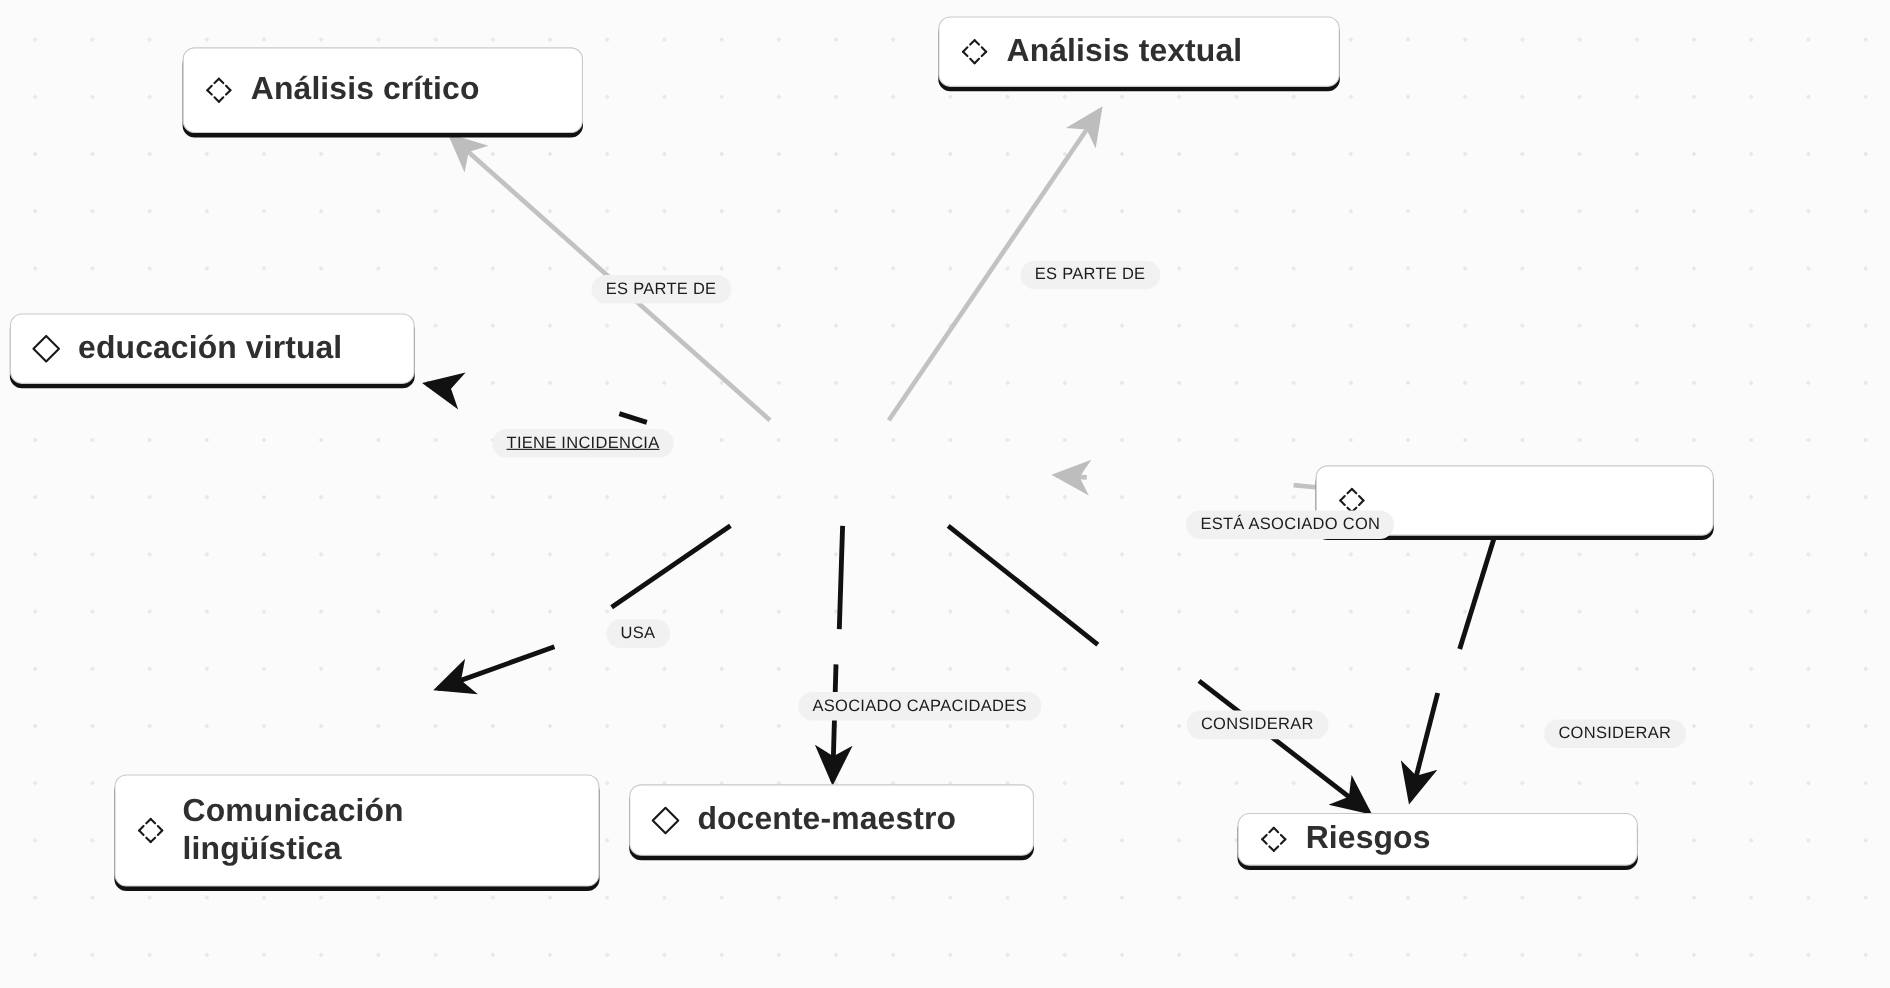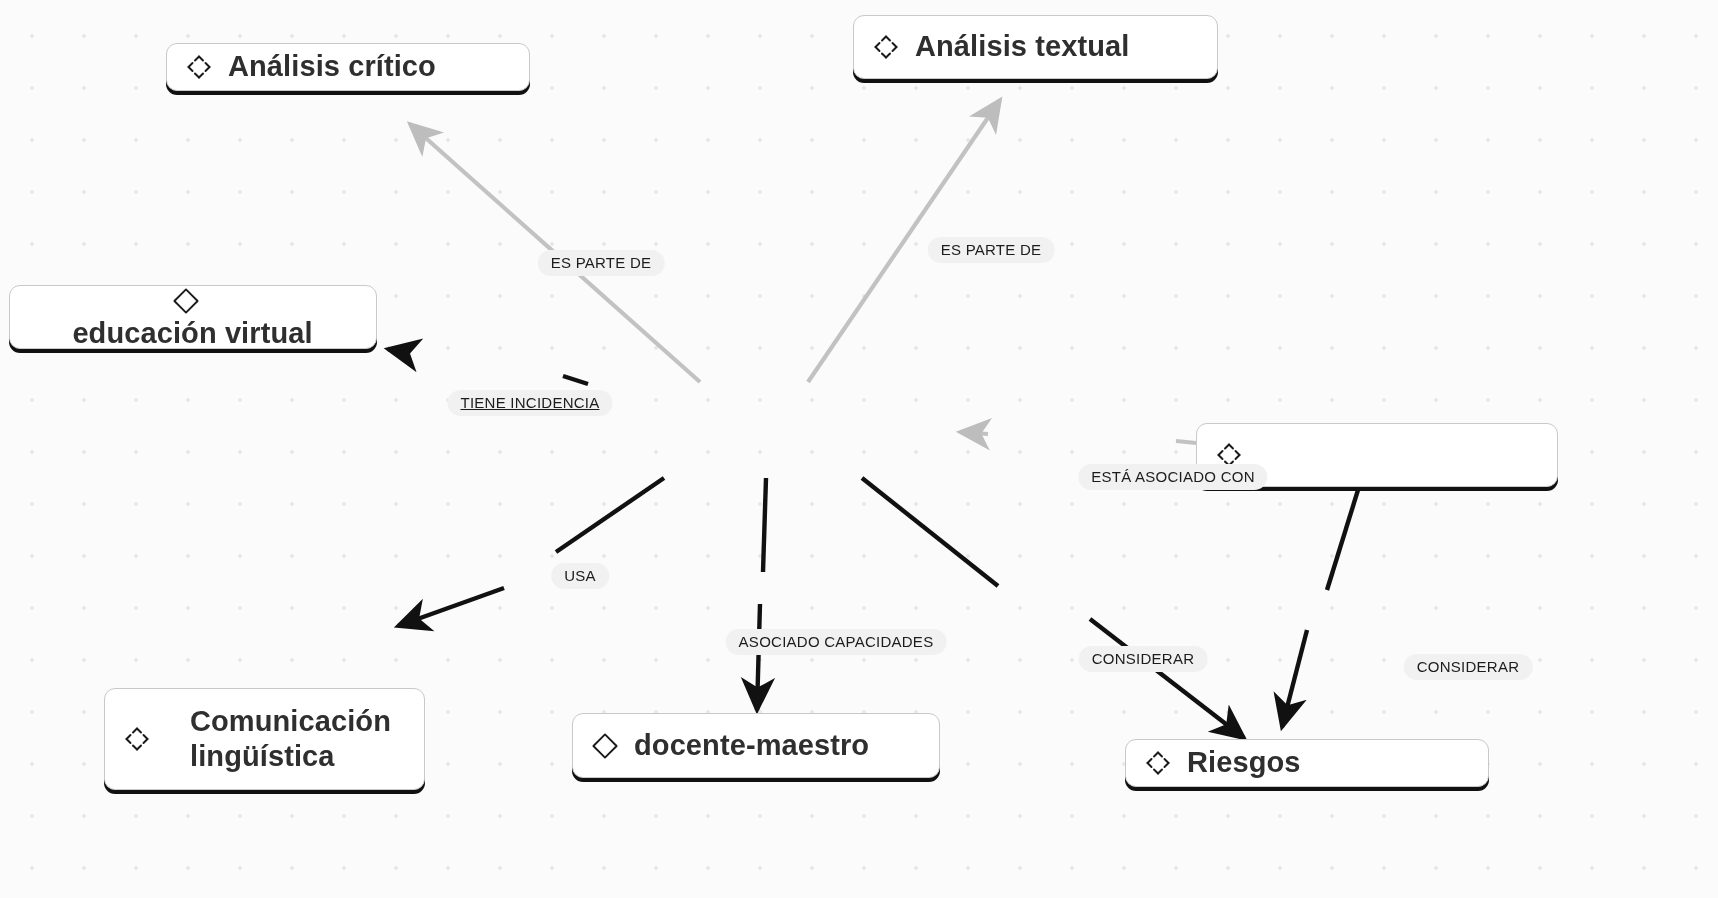--- a/index.html
+++ b/index.html
@@ -118,21 +118,21 @@
       <path d="M 862 478 L 998 586" stroke="#111111" stroke-width="4.4" fill="none"></path>
       <path d="M 1090 619 L 1244 738" stroke="#111111" stroke-width="4.4" fill="none" marker-end="url(#ah-black)"></path>
     </g>
 
     <g>
       <path d="M 1358 490 L 1327 590" stroke="#111111" stroke-width="4.4" fill="none"></path>
       <path d="M 1307 630 L 1282 727" stroke="#111111" stroke-width="4.4" fill="none" marker-end="url(#ah-black)"></path>
     </g>
   </svg>
 
-  <div class="node" style="left:166px; top:43px; width:364px; height:48px;">
+  <div class="node" style="left:166px; top:43px; width:364px; height:78px;">
     <span class="node-icon">
       <svg width="26" height="26" viewBox="0 0 26 26" fill="none" stroke="#1a1a1a" stroke-width="1.9" stroke-linecap="round" stroke-linejoin="round">
         <path d="M13 2.5 L17 6.5"></path>
           <path d="M13 2.5 L9 6.5"></path>
         <path d="M23.5 13 L19.5 9"></path>
           <path d="M23.5 13 L19.5 17"></path>
         <path d="M13 23.5 L9 19.5"></path>
           <path d="M13 23.5 L17 19.5"></path>
         <path d="M2.5 13 L6.5 17"></path>
           <path d="M2.5 13 L6.5 9"></path>
@@ -150,21 +150,21 @@
           <path d="M23.5 13 L19.5 17"></path>
         <path d="M13 23.5 L9 19.5"></path>
           <path d="M13 23.5 L17 19.5"></path>
         <path d="M2.5 13 L6.5 17"></path>
           <path d="M2.5 13 L6.5 9"></path>
       </svg>
     </span>
     <span class="node-label">Análisis textual</span>
   </div>
 
-  <div class="node" style="left:9px; top:285px; width:368px; height:64px;flex-direction:column;">
+  <div class="node" style="left:9px; top:285px; width:368px; height:64px;">
     <span class="node-icon">
       <svg width="30" height="30" viewBox="0 0 30 30" fill="none" stroke="#1a1a1a" stroke-width="1.9" stroke-linejoin="round">
         <path d="M15 3.4 L26.6 15 L15 26.6 L3.4 15 Z"></path>
       </svg>
     </span>
     <span class="node-label">educación virtual</span>
   </div>
 
 
   <div class="node" style="left:1196px; top:423px; width:362px; height:64px;">
@@ -175,21 +175,21 @@
         <path d="M23.5 13 L19.5 9"></path>
           <path d="M23.5 13 L19.5 17"></path>
         <path d="M13 23.5 L9 19.5"></path>
           <path d="M13 23.5 L17 19.5"></path>
         <path d="M2.5 13 L6.5 17"></path>
           <path d="M2.5 13 L6.5 9"></path>
       </svg>
     </span>
   </div>
 
-  <div class="node" style="left:104px; top:688px; width:321px; height:102px;gap:24px;">
+  <div class="node" style="left:104px; top:704px; width:441px; height:102px;">
     <span class="node-icon">
       <svg width="26" height="26" viewBox="0 0 26 26" fill="none" stroke="#1a1a1a" stroke-width="1.9" stroke-linecap="round" stroke-linejoin="round">
         <path d="M13 2.5 L17 6.5"></path>
           <path d="M13 2.5 L9 6.5"></path>
         <path d="M23.5 13 L19.5 9"></path>
           <path d="M23.5 13 L19.5 17"></path>
         <path d="M13 23.5 L9 19.5"></path>
           <path d="M13 23.5 L17 19.5"></path>
         <path d="M2.5 13 L6.5 17"></path>
           <path d="M2.5 13 L6.5 9"></path>

